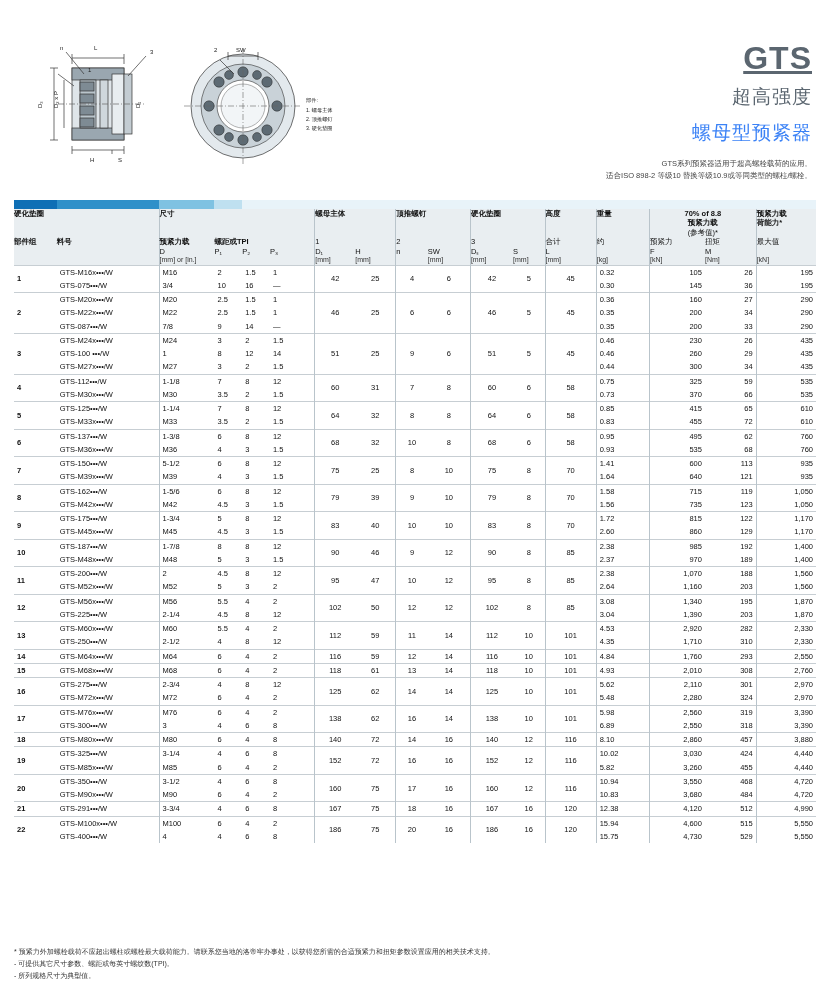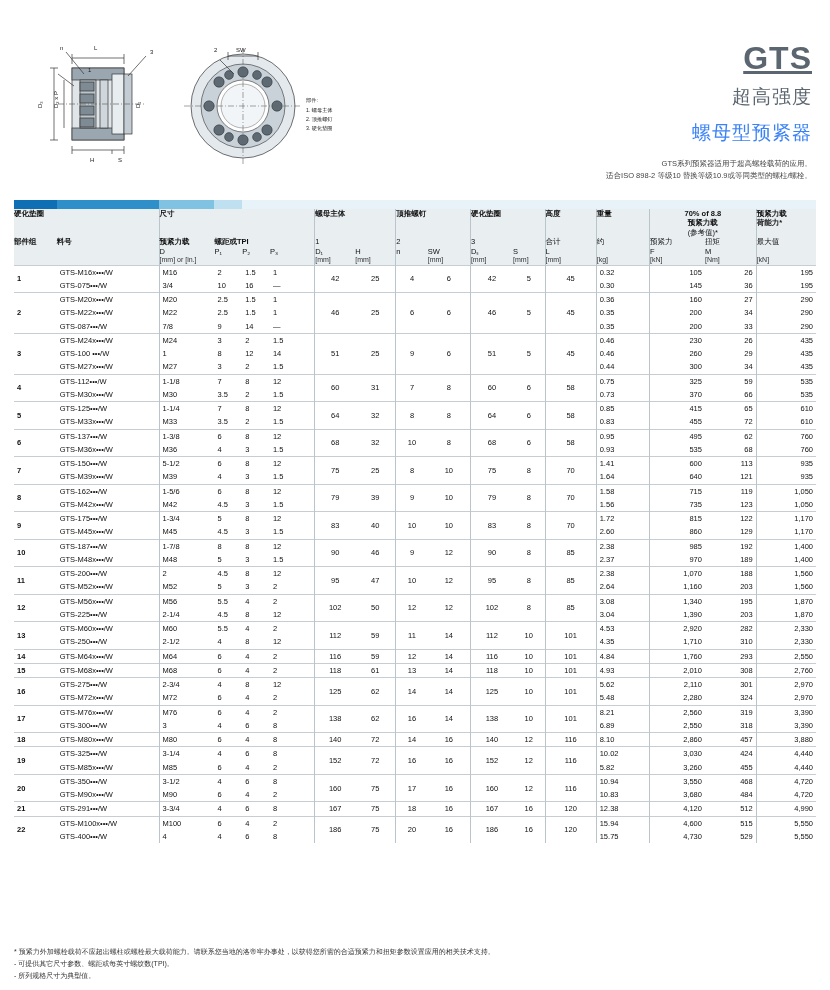--- a/index.html
+++ b/index.html
@@ -749,21 +749,21 @@
           <td class="l line-top">6</td>
           <td class="l line-top">4</td>
           <td class="l line-top">2</td>
           <td class="c sep-left line-top" rowspan="2" style="vertical-align: middle;">138</td>
           <td class="c line-top" rowspan="2" style="vertical-align: middle;">62</td>
           <td class="c sep-left line-top" rowspan="2" style="vertical-align: middle;">16</td>
           <td class="c line-top" rowspan="2" style="vertical-align: middle;">14</td>
           <td class="c sep-left line-top" rowspan="2" style="vertical-align: middle;">138</td>
           <td class="c line-top" rowspan="2" style="vertical-align: middle;">10</td>
           <td class="c sep-left line-top" rowspan="2" style="vertical-align: middle;">101</td>
-          <td class="l sep-left line-top">8.21</td>
+          <td class="l sep-left line-top">5.98</td>
           <td class="r sep-left line-top">2,560</td>
           <td class="r line-top">319</td>
           <td class="r sep-left line-top">3,390</td>
         </tr>
         <tr class="datarow">
           <td class="l">GTS-300•••/W</td>
           <td class="l sep-left">3</td>
           <td class="l">4</td>
           <td class="l">6</td>
           <td class="l">8</td>

